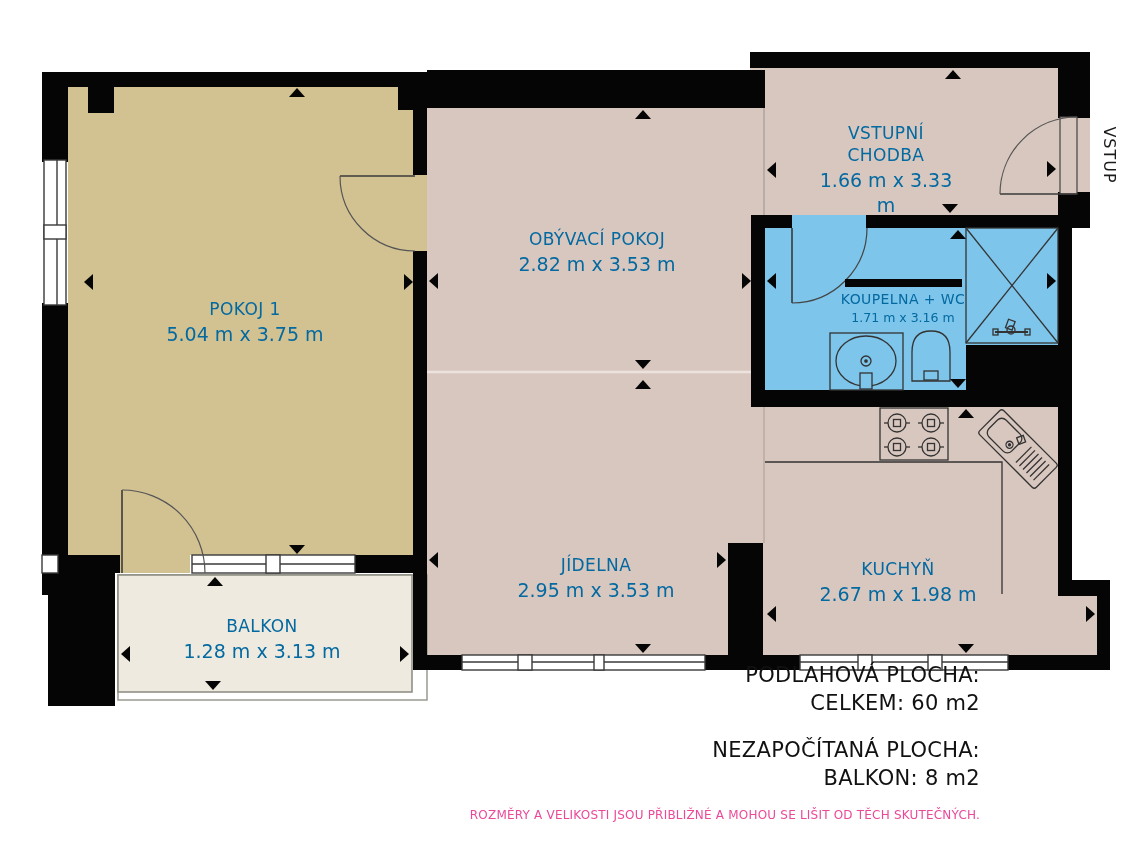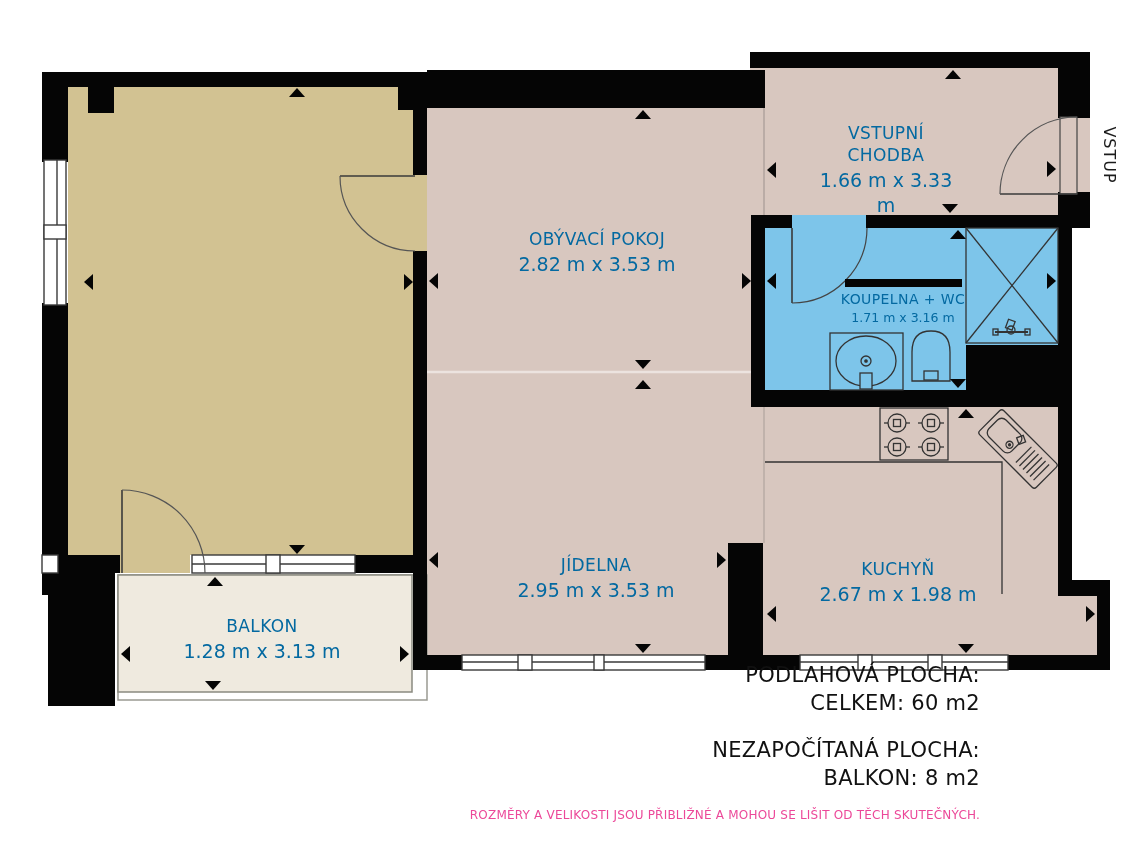--- a/index.html
+++ b/index.html
@@ -233,20 +233,24 @@
     </g>
     <g>
       <polygon points="215,577 207,586 223,586"></polygon>
           <polygon points="213,690 205,681 221,681"></polygon>
       <polygon points="121,654 130,646 130,662"></polygon>
           <polygon points="409,654 400,646 400,662"></polygon>
     </g>
   </g>
 </svg>
 
+  <div class="room-label" style="left:145px;top:298px;width:200px;">
+    <span class="room-name">POKOJ 1</span>
+    <span class="room-dims">5.04 m x 3.75 m</span>
+  </div>
 
   <div class="room-label" style="left:497px;top:228px;width:200px;">
     <span class="room-name">OBÝVACÍ POKOJ</span>
     <span class="room-dims">2.82 m x 3.53 m</span>
   </div>
 
   <div class="room-label" style="left:816px;top:122px;width:140px;">
     <span class="room-name">VSTUPNÍ CHODBA</span>
     <span class="room-dims">1.66 m x 3.33 m</span>
   </div>

